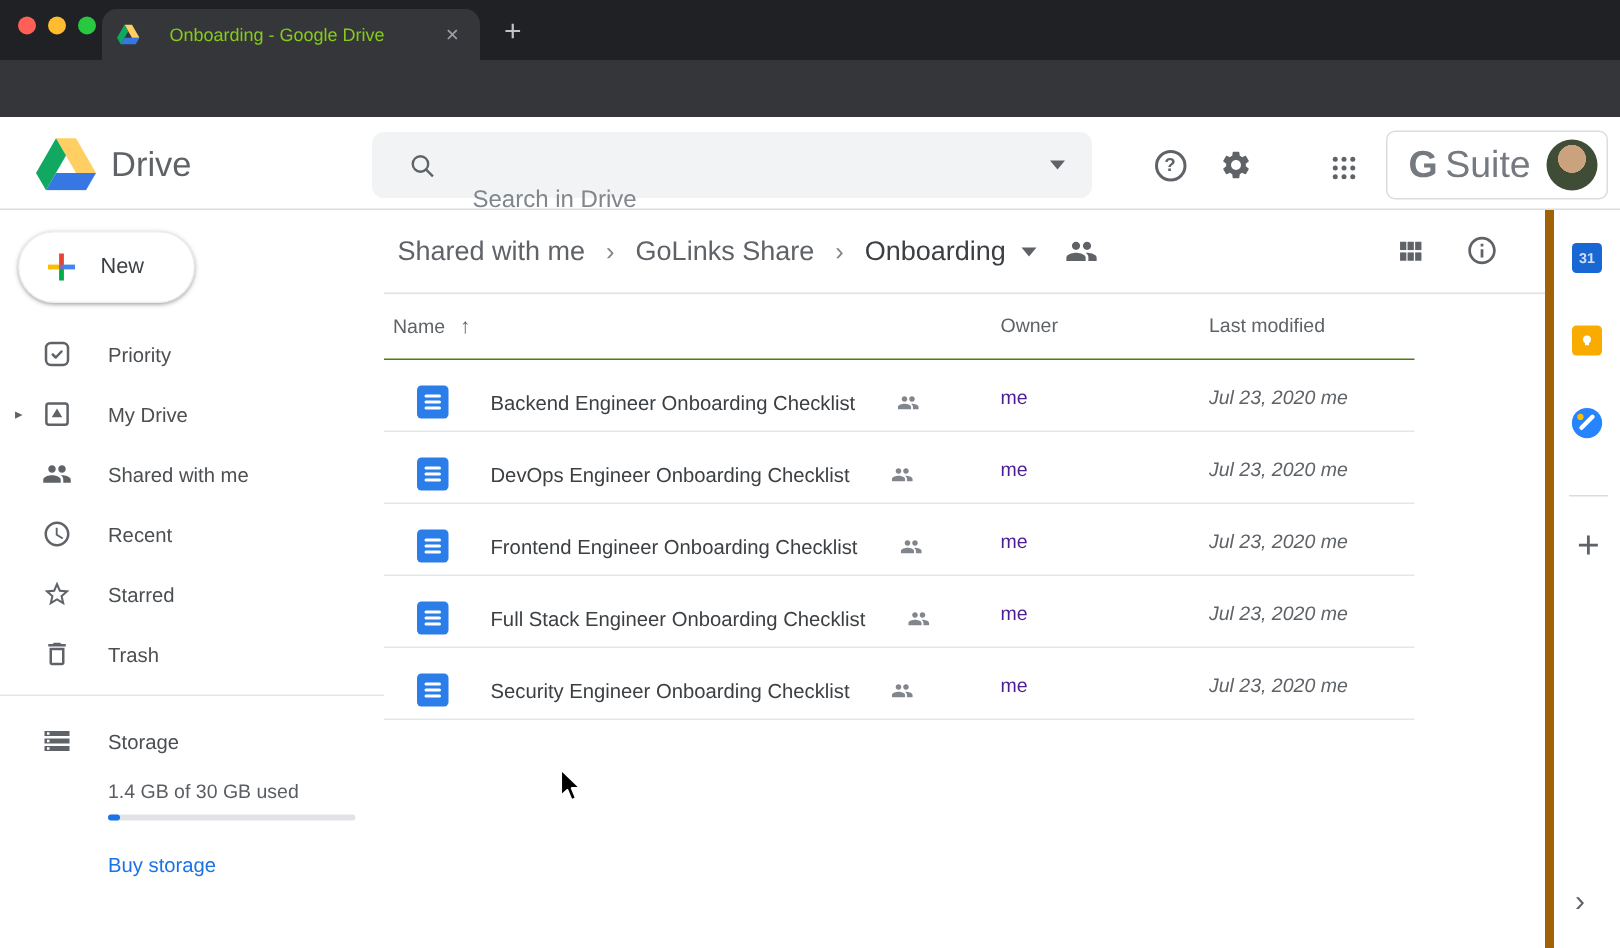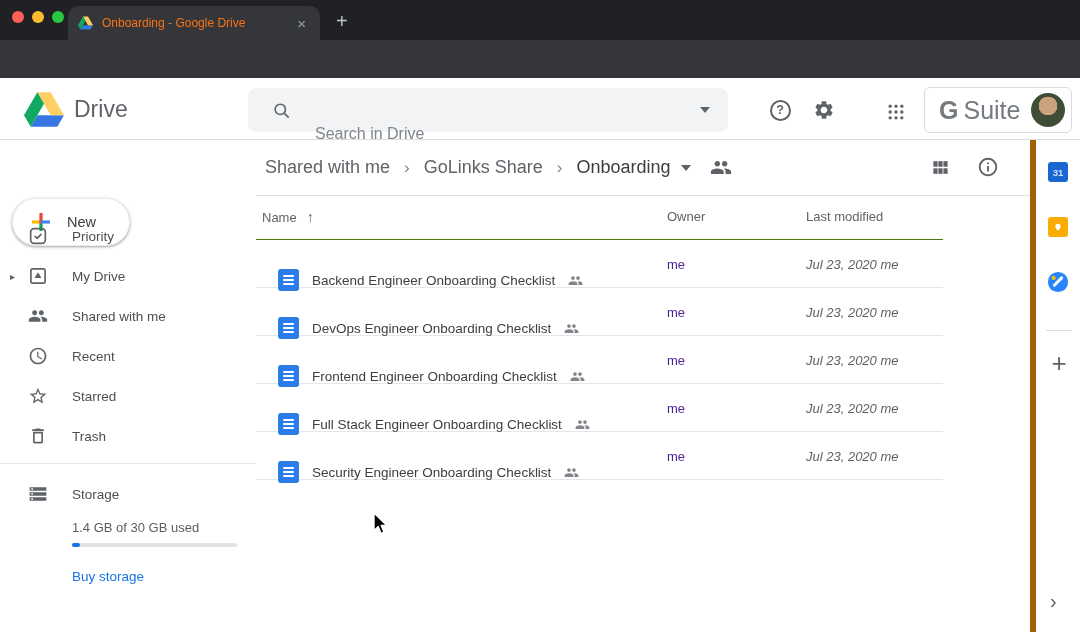--- a/index.html
+++ b/index.html
@@ -8,21 +8,21 @@
   .abs{position:absolute;}
 
   
   .tabstrip{left:0;top:0;width:1080px;height:40px;background:#202124;}
   .tl{position:absolute;top:11px;width:12px;height:12px;border-radius:50%;}
   .tl.red{left:12px;background:#ff5f57;}
   .tl.yellow{left:32px;background:#febc2e;}
   .tl.green{left:52px;background:#28c840;}
   .tab{position:absolute;left:68px;top:6px;width:252px;height:34px;background:#35363a;
        border-radius:10px 10px 0 0;display:flex;align-items:center;padding:0 10px;box-sizing:border-box;}
-  .tab-title{flex:1;font-size:12px;color:#f97316;margin-left:9px;white-space:nowrap;overflow:hidden;}
+  .tab-title{flex:1;font-size:12px;color:#84cc16;margin-left:20px;white-space:nowrap;overflow:hidden;}
   .tab-close{color:#9aa0a6;font-size:15px;line-height:1;padding:2px 4px;cursor:default;}
   .newtab{position:absolute;left:330px;top:8px;color:#c0c3c7;font-size:20px;font-weight:300;padding:2px 6px;}
 
   .toolbar{left:0;top:40px;width:1080px;height:38px;background:#35363a;}
   .navbtn{position:absolute;top:47px;color:#d5d8da;font-size:17px;line-height:24px;width:24px;text-align:center;}
   .url-pill{position:absolute;left:112px;top:45px;width:826px;height:28px;border-radius:14px;background:#1d1f21;
             display:flex;align-items:center;padding:0 12px;box-sizing:border-box;}
   .url-text{font-size:13px;margin-left:8px;white-space:nowrap;overflow:hidden;flex:1;}
   .url-domain{color:#e8eaed;font-weight:bold;}
   .url-path{color:#9aa0a6;}
@@ -49,21 +49,21 @@
   .gsuite-box{position:absolute;left:924px;top:87px;width:148px;height:46px;border:1px solid #dadce0;border-radius:6px;
               display:flex;align-items:center;box-sizing:border-box;padding:0 6px 0 14px;}
   .gsuite-g{font-size:25px;font-weight:bold;color:#757a80;}
   .gsuite-suite{font-size:25px;color:#757a80;margin-left:5px;flex:1;}
   .gsuite-avatar{width:34px;height:34px;border-radius:50%;
     background:radial-gradient(circle at 50% 38%, #caa27d 0 34%, #3f4d37 35% 100%);}
 
   
   .new-btn{position:absolute;left:12px;top:154px;width:118px;height:48px;border-radius:24px;background:#fff;
            border:1px solid #eceef0;box-shadow:0 1px 2px rgba(60,64,67,.3),0 1px 3px 1px rgba(60,64,67,.15);
-           display:flex;align-items:center;box-sizing:border-box;padding-left:16px;margin-top:44px;}
+           display:flex;align-items:center;box-sizing:border-box;padding-left:16px;}
   .new-label{font-size:14.5px;color:#3c4043;font-weight:500;margin-left:14px;}
   .nav-item{position:absolute;left:0;width:240px;height:40px;display:flex;align-items:center;}
   .nav-icon{position:absolute;left:28px;width:20px;height:20px;}
   .nav-label{position:absolute;left:72px;font-size:13.5px;color:#4c4f52;font-weight:500;}
   .expander{position:absolute;left:10px;font-size:10px;color:#5f6368;}
   .side-divider{position:absolute;left:0;top:463px;width:256px;height:1px;background:#e3e5e8;}
   .storage-usage{position:absolute;left:72px;top:520px;font-size:13px;color:#5a5e62;}
   .progress-track{position:absolute;left:72px;top:543px;width:165px;height:4px;border-radius:2px;background:#e1e3e6;}
   .progress-fill{height:4px;border-radius:2px;background:#1a73e8;width:5%;}
   .buy-storage{position:absolute;left:72px;top:569px;font-size:13.5px;color:#1a73e8;font-weight:500;}
@@ -80,21 +80,21 @@
 
   .table-header{position:absolute;left:256px;top:196px;width:687px;height:44px;border-bottom:1px solid #4d7c0f;box-sizing:border-box;}
   .th{position:absolute;top:13px;font-size:13px;color:#5f6368;font-weight:500;}
   .th-name{left:6px;}
   .sort-arrow{font-size:14px;color:#5f6368;margin-left:10px;font-weight:400;}
   .th-owner{left:411px;}
   .th-modified{left:550px;}
 
   .rows{position:absolute;left:256px;top:240px;width:687px;}
   .file-row{position:relative;width:687px;height:48px;border-bottom:1px solid #e4e6e9;box-sizing:border-box;}
-  .cell-name{position:absolute;left:22px;top:16px;height:48px;display:flex;align-items:center;gap:13px;}
+  .cell-name{position:absolute;left:22px;top:4px;height:48px;display:flex;align-items:center;gap:28px;}
   .file-name{font-size:13.5px;color:#3c4043;white-space:nowrap;}
   .cell-owner{position:absolute;left:411px;top:17px;font-size:13px;color:#4c1d95;}
   .cell-modified{position:absolute;left:550px;top:17px;font-size:13px;color:#5f6368;font-style:italic;}
   .docs-icon{width:21px;height:22px;border-radius:3px;background:#2b7de9;position:relative;}
   .docs-icon i{position:absolute;left:5px;height:2px;width:11px;background:#fff;border-radius:1px;}
   .docs-icon i:nth-child(1){top:6px;}
   .docs-icon i:nth-child(2){top:10px;}
   .docs-icon i:nth-child(3){top:14px;}
 
   

